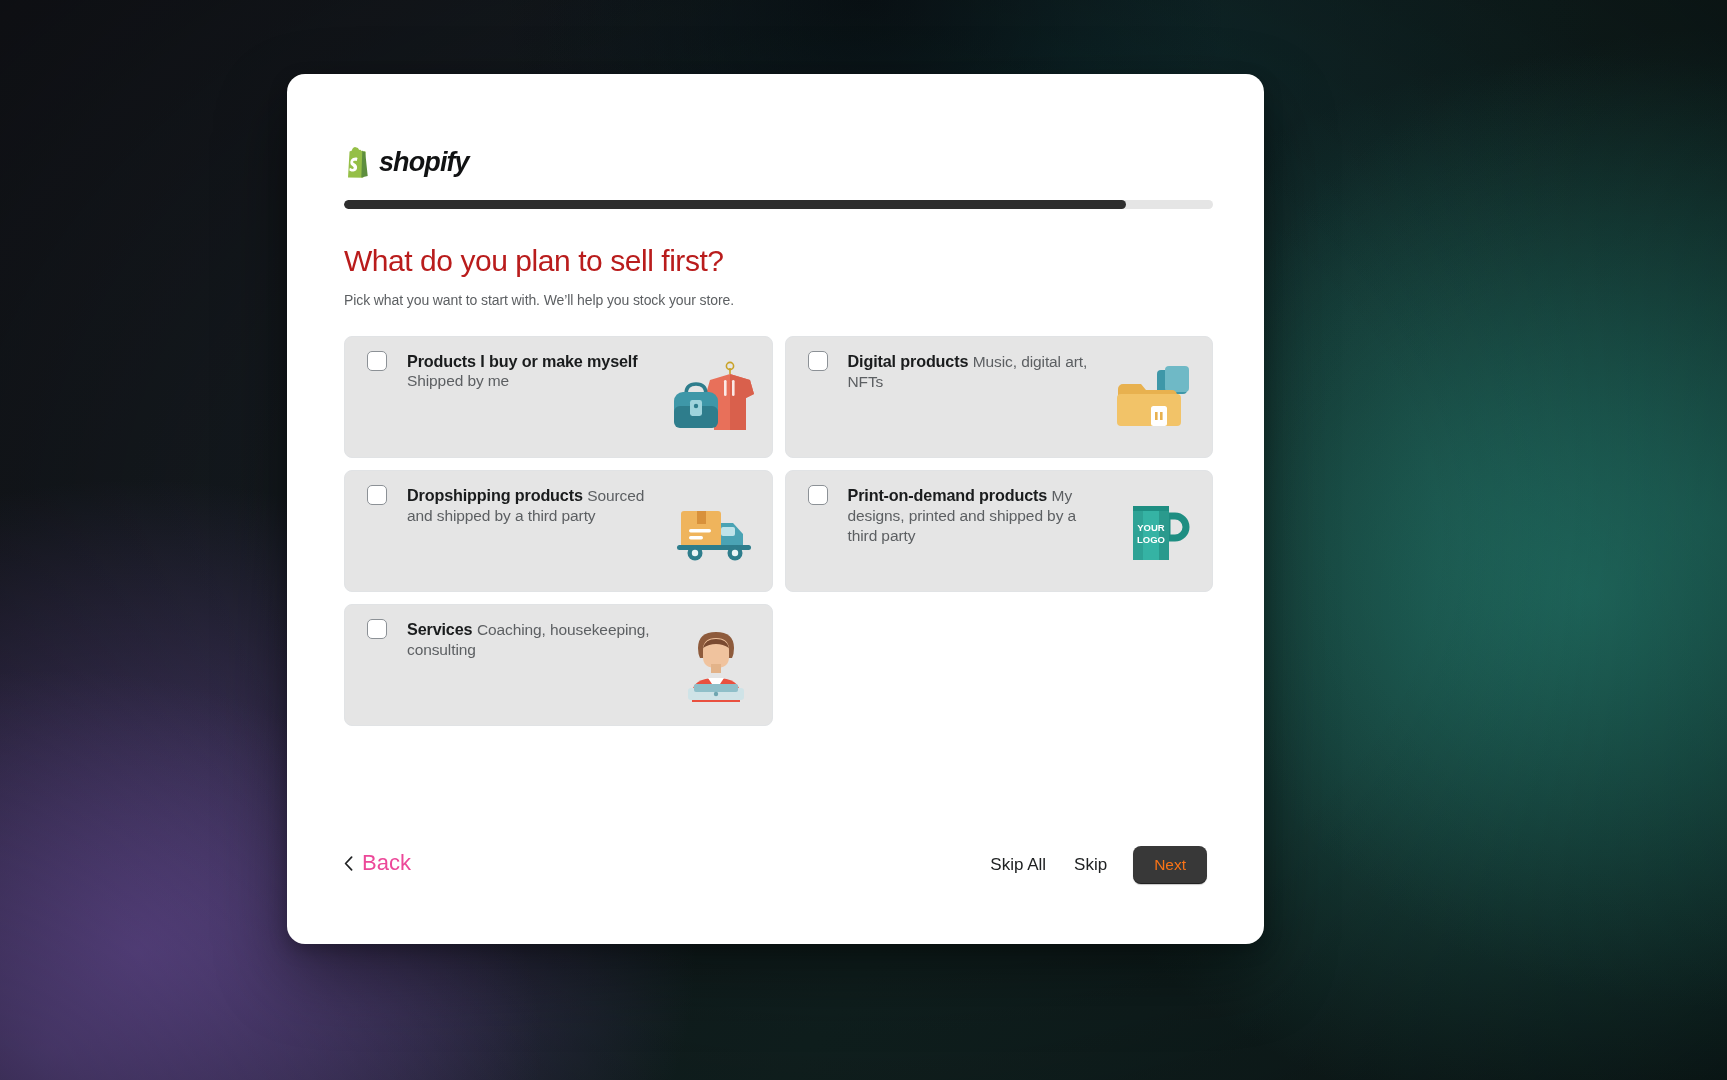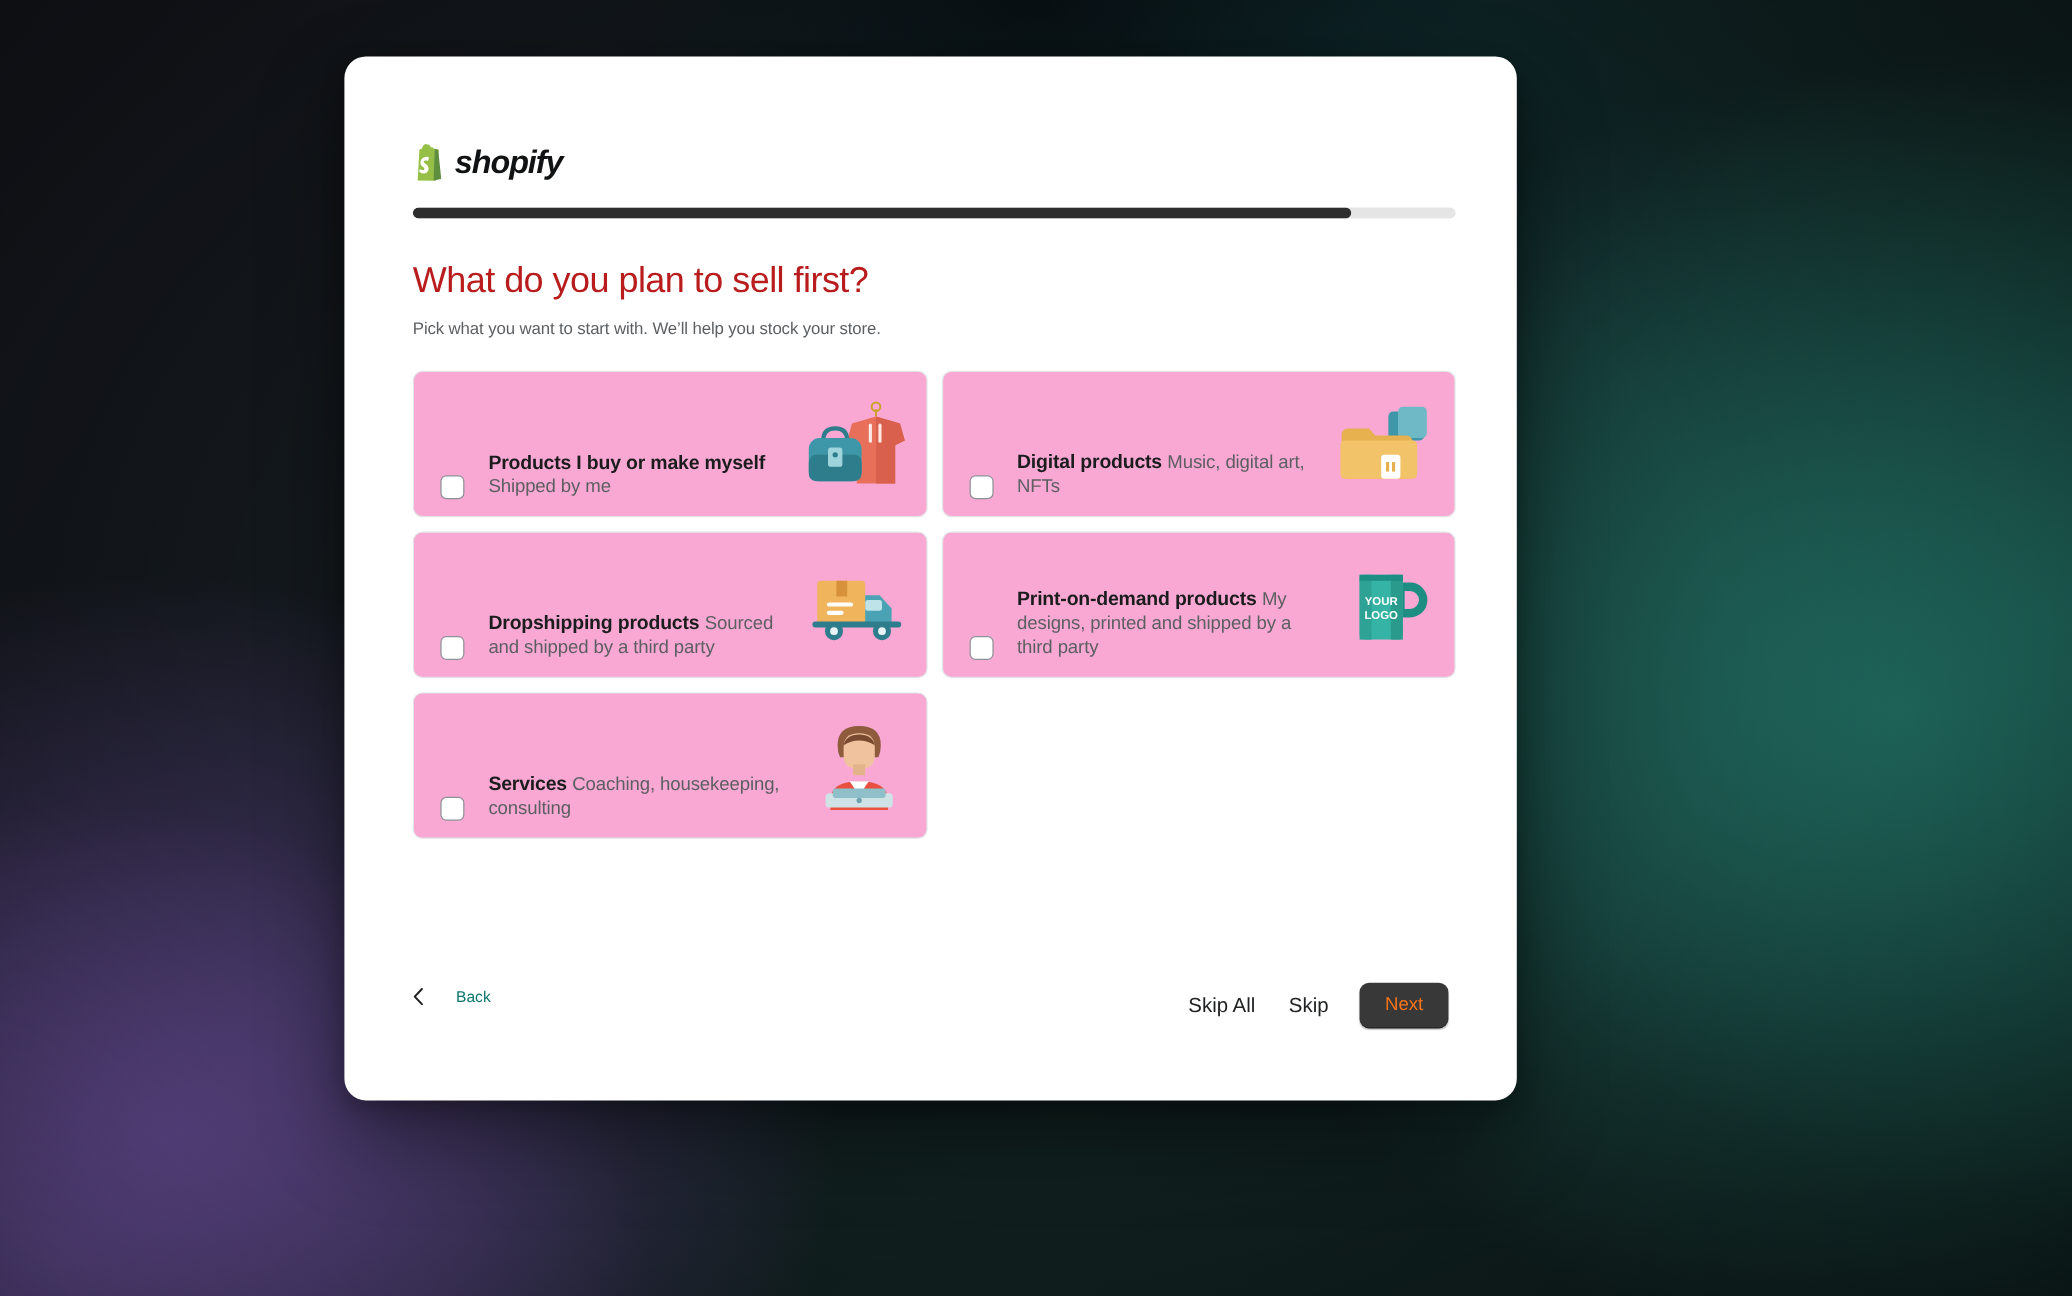--- a/index.html
+++ b/index.html
@@ -24,21 +24,21 @@
       radial-gradient(ellipse 760px 700px at 99% 48%, rgba(36,124,110,.5) 0%, rgba(36,124,110,0) 70%),
       radial-gradient(ellipse 520px 420px at 50% 0%, rgba(8,14,18,.85) 0%, rgba(8,14,18,0) 70%);
   }
   .bg-vig { position:absolute; inset:0;
     background: radial-gradient(ellipse 1500px 1100px at 50% 50%, rgba(0,0,0,0) 38%, rgba(0,0,0,.55) 100%);
   }
 
   
   .modal {
     position:absolute;
-    left:287px; top:47px;
+    left:287px; top:74px;
     width:977px; height:870px;
     background:#ffffff;
     border-radius:18px;
     box-shadow:0 30px 70px rgba(0,0,0,.42), 0 6px 18px rgba(0,0,0,.25);
     overflow:hidden;
   }
   .modal-inner { position:absolute; inset:0; }
 
   
   .logo { position:absolute; left:57px; top:73px; display:flex; align-items:center; gap:8px; }
@@ -75,23 +75,23 @@
     display:grid;
     grid-template-columns:1fr 1fr;
     column-gap:12px;
     row-gap:12px;
   }
   .opt {
     position:relative;
     min-height:101px;
     border:1px solid #e1e3e5;
     border-radius:8px;
-    background:#f9a8d4;
+    background:#e5e5e5;
     display:flex;
-    align-items:flex-end;
+    align-items:flex-start;
     padding:14px 0 14px 22px;
     cursor:pointer;
     overflow:hidden;
   }
   .cb {
     flex:0 0 auto;
     width:20px; height:20px;
     border:1.6px solid #8c9196;
     border-radius:5px;
     background:#fff;
@@ -107,22 +107,22 @@
     margin-right:4px;
     display:flex; align-items:center; justify-content:center;
   }
   .opt-art svg { display:block; }
   .opt.narrow .opt-text { max-width:290px; }
 
   
   .footer { position:absolute; left:57px; right:57px; bottom:54px; height:44px; }
   .back {
     position:absolute; left:0; top:4px;
-    display:flex; align-items:center; gap:27px;
-    font-size:13px; color:#0f766e; font-weight:400;
+    display:flex; align-items:center; gap:9px;
+    font-size:22px; color:#ec4899; font-weight:400;
     cursor:pointer; background:none; border:none;
     font-family:"Liberation Sans", sans-serif;
   }
   .back svg { display:block; }
   .foot-right {
     position:absolute; right:0; top:0;
     display:flex; align-items:center; gap:0px;
   }
   .linkbtn {
     font-size:17px; color:#202223;

